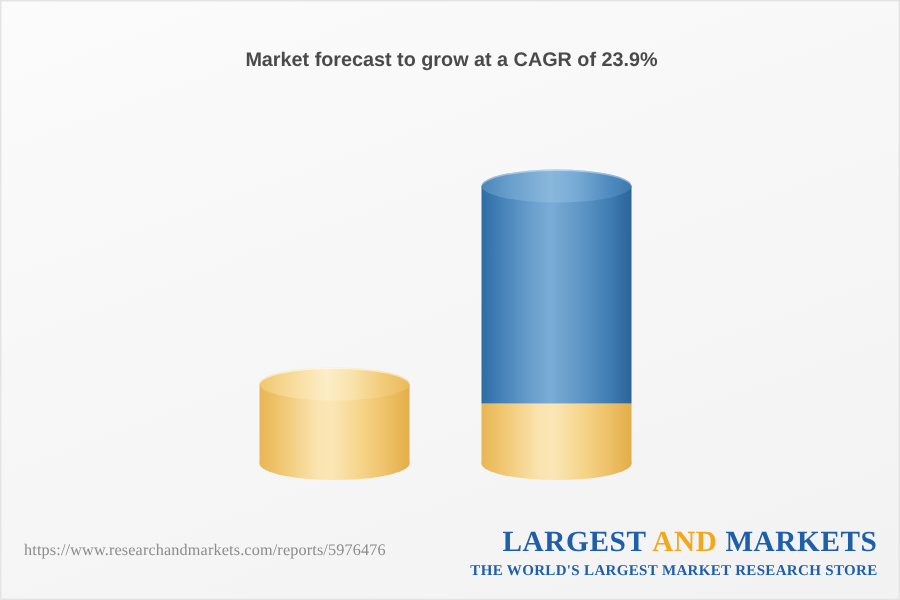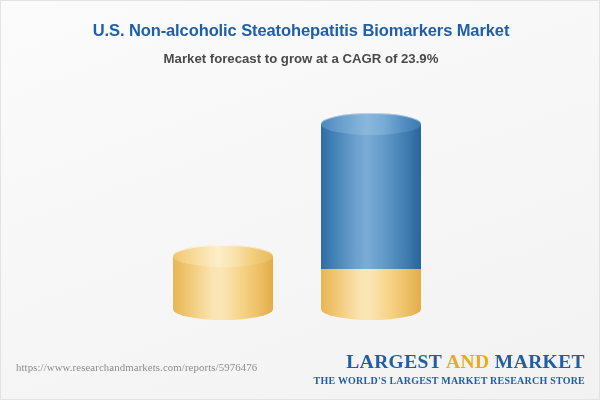--- a/index.html
+++ b/index.html
@@ -168,21 +168,20 @@
     color: #1f5fa9;
     white-space: nowrap;
   }
 </style>
 </head>
 <body>
 
 <div class="infographic">
 
   <div class="header">
-    <h1 class="chart-title">U.S. Non-alcoholic Steatohepatitis Biomarkers Market</h1>
     <p class="chart-subtitle">Market forecast to grow at a CAGR of 23.9%</p>
   </div>
 
   <div class="plot">
 
     <div class="bar-group g2023">
 
       <div class="cyl" style="bottom:37px; height:53px;">
         <div class="shadow"></div>
         <div class="seg gold" style="top:0; height:53px;">
@@ -208,18 +207,18 @@
         </div>
       </div>
 
     </div>
 
   </div>
 
   <div class="footer">
     <div class="source-url">https://www.researchandmarkets.com/reports/5976476</div>
     <div class="logo">
-      <div class="logo-main"><span>LARGEST</span> <span class="and">AND</span> <span>MARKET</span></div>
+      <div class="logo-main"><span>LARGEST</span> <span class="and">AND</span> <span>MARKETS</span></div>
       <div class="logo-tagline">THE WORLD'S LARGEST MARKET RESEARCH STORE</div>
     </div>
   </div>
 
 </div>
 
 </body></html>

